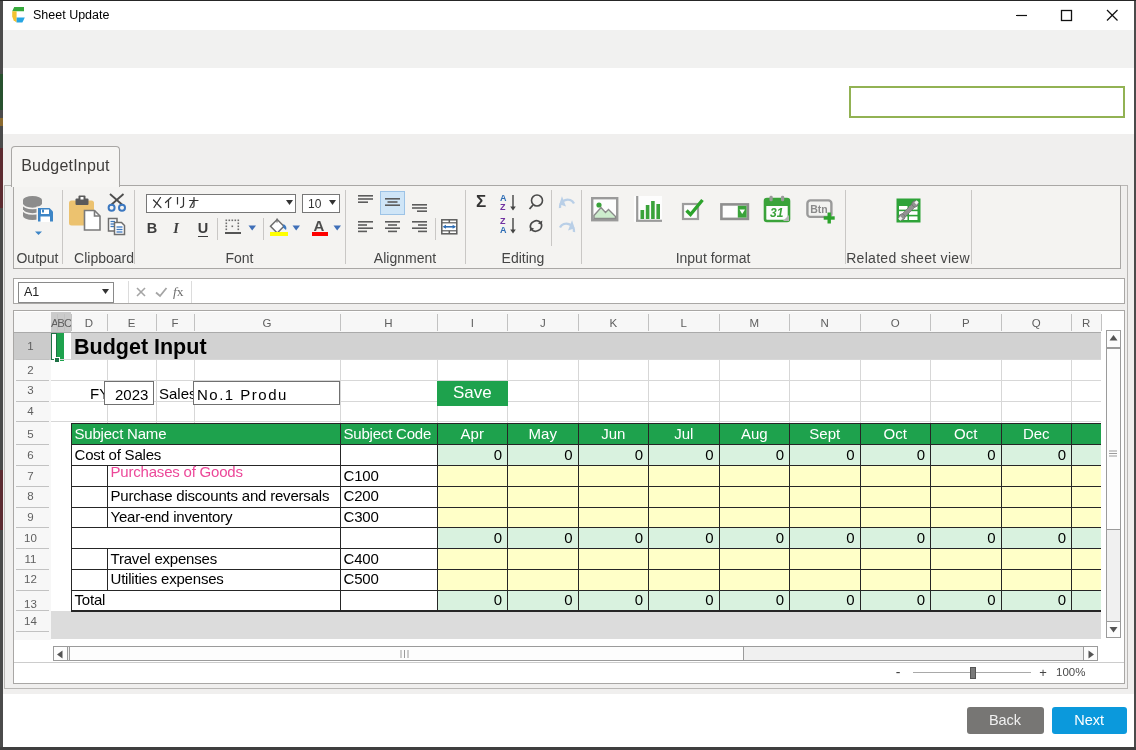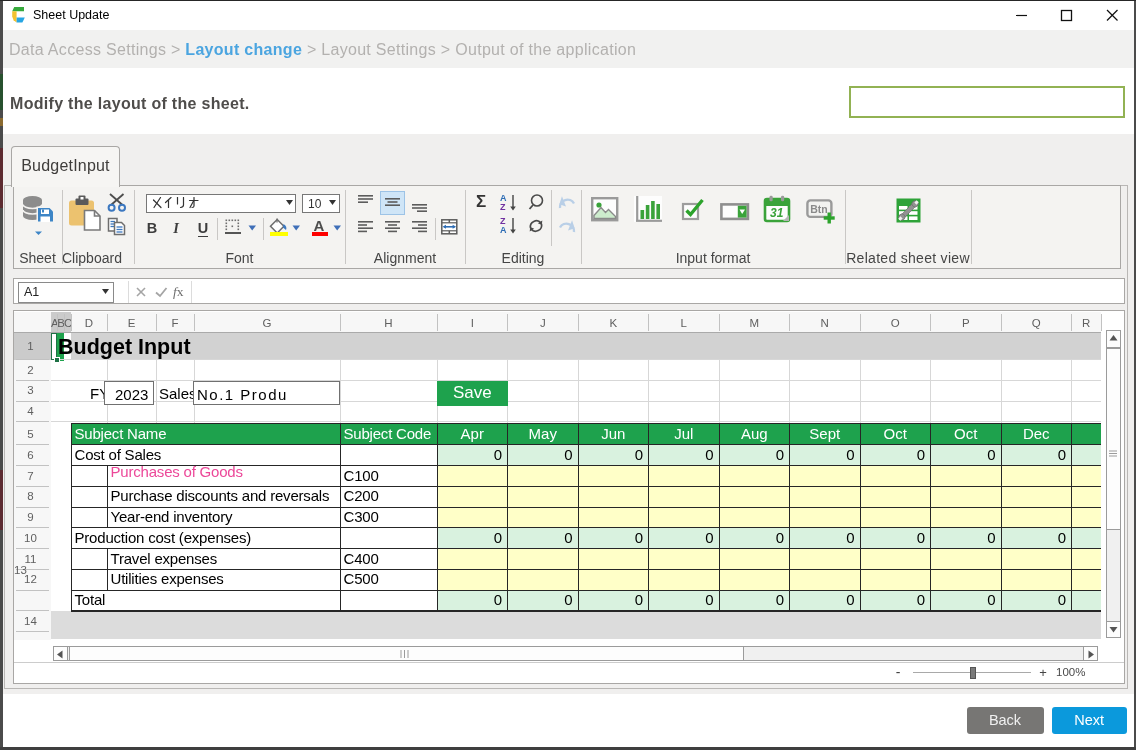--- a/index.html
+++ b/index.html
@@ -21,41 +21,39 @@
 <polygon points="6.6,11.4 14.8,11.4 12.4,16.6 6.6,16.6" fill="#26a5e3"></polygon>
 </svg>
 <div style="position:absolute;left:33px;top:7.5px;white-space:nowrap;font-size:12.5px;color:#000">Sheet Update</div>
 <svg style="position:absolute;left:1010px;top:8px" width="116" height="14" viewBox="0 0 116 14">
 <line x1="6" y1="7.5" x2="17" y2="7.5" stroke="#111" stroke-width="1.2"></line>
 <rect x="51.5" y="2.5" width="10" height="10" fill="none" stroke="#111" stroke-width="1.3"></rect>
 <line x1="97" y1="2" x2="107.5" y2="12.5" stroke="#111" stroke-width="1.2"></line>
 <line x1="107.5" y1="2" x2="97" y2="12.5" stroke="#111" stroke-width="1.2"></line>
 </svg>
 <div style="position:absolute;left:2.5px;top:30px;width:1131px;height:38px;background:#f1f1f0"></div>
-<div style="position:absolute;left:9px;top:41px;font-size:16px;letter-spacing:0.3px;color:#b3b1af;white-space:nowrap">Data Access Settings &gt; <span style="color:#4ba5e0;font-weight:bold">Layout change</span> &gt; Layout Settings &gt; Output of the application</div>
-<div style="position:absolute;left:10px;top:95px;white-space:nowrap;font-size:16px;letter-spacing:0.3px;font-weight:bold;color:#4f4d4b">Modify the layout of the sheet.</div>
 <div style="position:absolute;left:849px;top:86px;width:276px;height:32px;background:#fff;border:2px solid #92b253"></div>
 <div style="position:absolute;left:2.5px;top:134px;width:1131px;height:560px;background:#f0efee"></div>
 <div style="position:absolute;left:3.5px;top:185px;width:1124px;height:503.5px;border:1px solid #b9b7b5"></div>
 <div style="position:absolute;left:13px;top:185px;width:1108px;height:84px;background:#f4f3f1;border:1px solid #a9a7a5"></div>
 <div style="position:absolute;left:11px;top:146px;width:109px;height:41px;background:#f6f5f3;border:1px solid #a9a7a5;border-bottom:none;border-radius:4px 4px 0 0"></div>
 <div style="position:absolute;left:11px;top:147px;width:109px;height:38px;line-height:38px;text-align:center;white-space:nowrap;font-size:16px;letter-spacing:0.2px;color:#3f3d3b">BudgetInput</div>
 <div style="position:absolute;left:61.5px;top:190px;width:1px;height:74px;background:#c9c7c5"></div>
 <div style="position:absolute;left:133.5px;top:190px;width:1px;height:74px;background:#c9c7c5"></div>
 <div style="position:absolute;left:345px;top:190px;width:1px;height:74px;background:#c9c7c5"></div>
 <div style="position:absolute;left:465.3px;top:190px;width:1px;height:74px;background:#c9c7c5"></div>
 <div style="position:absolute;left:580.5px;top:190px;width:1px;height:74px;background:#c9c7c5"></div>
 <div style="position:absolute;left:845px;top:190px;width:1px;height:74px;background:#c9c7c5"></div>
 <div style="position:absolute;left:971px;top:190px;width:1px;height:74px;background:#c9c7c5"></div>
 <div style="position:absolute;left:550.5px;top:190px;width:1px;height:56px;background:#c9c7c5"></div>
 <div style="position:absolute;left:434.7px;top:218px;width:1px;height:22px;background:#c9c7c5"></div>
 <div style="position:absolute;left:217.2px;top:218px;width:1px;height:22px;background:#c9c7c5"></div>
 <div style="position:absolute;left:263.3px;top:218px;width:1px;height:22px;background:#c9c7c5"></div>
-<div style="position:absolute;left:13px;top:250px;width:49px;height:16px;line-height:16px;text-align:center;white-space:nowrap;font-size:14px;color:#454545">Sheet</div>
-<div style="position:absolute;left:62px;top:250px;width:72px;height:16px;line-height:16px;text-align:left;white-space:nowrap;font-size:14px;color:#454545">Clipboard</div>
+<div style="position:absolute;left:13px;top:250px;width:49px;height:16px;line-height:16px;text-align:center;white-space:nowrap;font-size:14px;color:#454545">Output</div>
+<div style="position:absolute;left:62px;top:250px;width:72px;height:16px;line-height:16px;text-align:right;white-space:nowrap;font-size:14px;color:#454545">Clipboard</div>
 <div style="position:absolute;left:134px;top:250px;width:211px;height:16px;line-height:16px;text-align:center;white-space:nowrap;font-size:14px;color:#454545">Font</div>
 <div style="position:absolute;left:345px;top:250px;width:120px;height:16px;line-height:16px;text-align:center;white-space:nowrap;font-size:14px;color:#454545">Alignment</div>
 <div style="position:absolute;left:465px;top:250px;width:116px;height:16px;line-height:16px;text-align:center;white-space:nowrap;font-size:14px;color:#454545">Editing</div>
 <div style="position:absolute;left:581px;top:250px;width:264px;height:16px;line-height:16px;text-align:center;white-space:nowrap;font-size:14px;color:#454545">Input format</div>
 <div style="position:absolute;left:845px;top:250px;width:126px;height:16px;line-height:16px;text-align:center;white-space:nowrap;font-size:14px;color:#454545;letter-spacing:0.3px">Related sheet view</div>
 <svg style="position:absolute;left:21px;top:193px" width="34" height="44" viewBox="0 0 34 44">
 <ellipse cx="11.5" cy="7" rx="9.5" ry="4" fill="#8c8c8c"></ellipse>
 <rect x="2" y="7" width="19" height="16" fill="#8c8c8c"></rect>
 <ellipse cx="11.5" cy="23" rx="9.5" ry="4" fill="#8c8c8c"></ellipse>
 <path d="M2 11.5 a9.5 4 0 0 0 19 0" stroke="#f4f3f1" stroke-width="1.6" fill="none"></path>
@@ -357,21 +355,21 @@
 <div style="position:absolute;left:14px;top:486.3199999999999px;width:33px;height:20.769999999999982px;line-height:20.769999999999982px;text-align:center;white-space:nowrap;font-size:11.5px;color:#606060">8</div>
 <div style="position:absolute;left:16px;top:506.58999999999986px;width:33px;height:1px;background:#c2c2c2"></div>
 <div style="position:absolute;left:14px;top:507.08999999999986px;width:33px;height:20.77000000000004px;line-height:20.77000000000004px;text-align:center;white-space:nowrap;font-size:11.5px;color:#606060">9</div>
 <div style="position:absolute;left:16px;top:527.3599999999999px;width:33px;height:1px;background:#c2c2c2"></div>
 <div style="position:absolute;left:14px;top:527.8599999999999px;width:33px;height:20.769999999999982px;line-height:20.769999999999982px;text-align:center;white-space:nowrap;font-size:11.5px;color:#606060">10</div>
 <div style="position:absolute;left:16px;top:548.1299999999999px;width:33px;height:1px;background:#c2c2c2"></div>
 <div style="position:absolute;left:14px;top:548.6299999999999px;width:33px;height:20.769999999999982px;line-height:20.769999999999982px;text-align:center;white-space:nowrap;font-size:11.5px;color:#606060">11</div>
 <div style="position:absolute;left:16px;top:568.8999999999999px;width:33px;height:1px;background:#c2c2c2"></div>
 <div style="position:absolute;left:14px;top:569.3999999999999px;width:33px;height:20.769999999999982px;line-height:20.769999999999982px;text-align:center;white-space:nowrap;font-size:11.5px;color:#606060">12</div>
 <div style="position:absolute;left:16px;top:589.6699999999998px;width:33px;height:1px;background:#c2c2c2"></div>
-<div style="position:absolute;left:14px;top:560px;width:33px;height:34px;line-height:20.769999999999982px;text-align:left;white-space:nowrap;font-size:11.5px;color:#606060">13</div>
+<div style="position:absolute;left:14px;top:594px;width:33px;height:34px;line-height:20.769999999999982px;text-align:center;white-space:nowrap;font-size:11.5px;color:#606060">13</div>
 <div style="position:absolute;left:16px;top:610.4399999999998px;width:33px;height:1px;background:#c2c2c2"></div>
 <div style="position:absolute;left:14px;top:610.9399999999998px;width:33px;height:20.269999999999982px;line-height:20.269999999999982px;text-align:center;white-space:nowrap;font-size:11.5px;color:#606060">14</div>
 <div style="position:absolute;left:16px;top:630.7099999999998px;width:33px;height:1px;background:#c2c2c2"></div>
 <div style="position:absolute;left:50.5px;top:333px;width:1px;height:306.5px;background:#aaa"></div>
 <div style="position:absolute;left:51px;top:333px;width:1050px;height:306.5px;background:#fff"></div>
 <div style="position:absolute;left:71px;top:333px;width:1030px;height:26.5px;background:#d2d2d2"></div>
 <div style="position:absolute;left:57.3px;top:333px;width:6.700000000000003px;height:27.5px;background:#1ea24d"></div>
 <div style="position:absolute;left:51px;top:610.9399999999998px;width:1050px;height:28.560000000000173px;background:#dcdcdc"></div>
 <div style="position:absolute;left:51px;top:359.0px;width:1050px;height:1px;background:#d7d7d7"></div>
 <div style="position:absolute;left:51px;top:379.77px;width:1050px;height:1px;background:#d7d7d7"></div>
@@ -386,21 +384,21 @@
 <div style="position:absolute;left:577.5px;top:359.5px;width:1px;height:251.43999999999983px;background:#d7d7d7"></div>
 <div style="position:absolute;left:648.0px;top:359.5px;width:1px;height:251.43999999999983px;background:#d7d7d7"></div>
 <div style="position:absolute;left:718.5px;top:359.5px;width:1px;height:251.43999999999983px;background:#d7d7d7"></div>
 <div style="position:absolute;left:789.0px;top:359.5px;width:1px;height:251.43999999999983px;background:#d7d7d7"></div>
 <div style="position:absolute;left:859.5px;top:359.5px;width:1px;height:251.43999999999983px;background:#d7d7d7"></div>
 <div style="position:absolute;left:930.0px;top:359.5px;width:1px;height:251.43999999999983px;background:#d7d7d7"></div>
 <div style="position:absolute;left:1000.5px;top:359.5px;width:1px;height:251.43999999999983px;background:#d7d7d7"></div>
 <div style="position:absolute;left:1071.0px;top:359.5px;width:1px;height:251.43999999999983px;background:#d7d7d7"></div>
 <div style="position:absolute;left:51px;top:333px;width:6.299999999999997px;height:26.5px;background:#fff;border:1.5px solid #1e7145"></div>
 <div style="position:absolute;left:54.3px;top:357.0px;width:5.5px;height:5.5px;background:#1e7145;border:1px solid #fff"></div>
-<div style="position:absolute;left:58px;top:335px;white-space:nowrap;font-size:21.5px;font-weight:bold;color:#000">Budget Input</div>
+<div style="position:absolute;left:74px;top:335px;white-space:nowrap;font-size:21.5px;font-weight:bold;color:#000">Budget Input</div>
 <div style="position:absolute;left:90px;top:385px;white-space:nowrap;font-size:15px;color:#000">FY</div>
 <div style="position:absolute;left:104px;top:381px;width:49.5px;height:24px;background:#fff;border:1px solid #707070"></div>
 <div style="position:absolute;left:115px;top:385.5px;white-space:nowrap;font-size:15px;color:#000">2023</div>
 <div style="position:absolute;left:159px;top:385px;white-space:nowrap;font-size:15px;color:#000">Sales</div>
 <div style="position:absolute;left:193px;top:381px;width:147px;height:24px;background:#fff;border:1px solid #707070"></div>
 <div style="position:absolute;left:197px;top:385.5px;white-space:nowrap;font-size:15px;letter-spacing:1.5px;color:#000">No.1 Produ</div>
 <div style="position:absolute;left:437px;top:381px;width:70.5px;height:24.5px;background:#1ea24d"></div>
 <div style="position:absolute;left:437px;top:381px;width:70.5px;height:24.5px;line-height:24.5px;text-align:center;white-space:nowrap;font-size:17px;color:#fff">Save</div>
 <div style="position:absolute;left:71px;top:424.00999999999993px;width:1030px;height:20.769999999999982px;background:#1ea24d"></div>
 <div style="position:absolute;left:437px;top:444.7799999999999px;width:70.5px;height:20.769999999999982px;background:#d9f2df"></div>
@@ -516,21 +514,20 @@
 <div style="position:absolute;left:648.5px;top:424.00999999999993px;width:70.5px;height:20.769999999999982px;line-height:20.769999999999982px;text-align:center;white-space:nowrap;font-size:15px;color:#fff">Jul</div>
 <div style="position:absolute;left:719px;top:424.00999999999993px;width:70.5px;height:20.769999999999982px;line-height:20.769999999999982px;text-align:center;white-space:nowrap;font-size:15px;color:#fff">Aug</div>
 <div style="position:absolute;left:789.5px;top:424.00999999999993px;width:70.5px;height:20.769999999999982px;line-height:20.769999999999982px;text-align:center;white-space:nowrap;font-size:15px;color:#fff">Sept</div>
 <div style="position:absolute;left:860px;top:424.00999999999993px;width:70.5px;height:20.769999999999982px;line-height:20.769999999999982px;text-align:center;white-space:nowrap;font-size:15px;color:#fff">Oct</div>
 <div style="position:absolute;left:930.5px;top:424.00999999999993px;width:70.5px;height:20.769999999999982px;line-height:20.769999999999982px;text-align:center;white-space:nowrap;font-size:15px;color:#fff">Oct</div>
 <div style="position:absolute;left:1001px;top:424.00999999999993px;width:70.5px;height:20.769999999999982px;line-height:20.769999999999982px;text-align:center;white-space:nowrap;font-size:15px;color:#fff">Dec</div>
 <div style="position:absolute;left:74.5px;top:444.7799999999999px;height:20.769999999999982px;line-height:20.769999999999982px;white-space:nowrap;font-size:15px;letter-spacing:-0.2px;color:#000">Cost of Sales</div>
 <div style="position:absolute;left:110.5px;top:462px;height:20.769999999999982px;line-height:20.769999999999982px;white-space:nowrap;font-size:15px;letter-spacing:-0.2px;color:#ec4899">Purchases of Goods</div>
 <div style="position:absolute;left:110.5px;top:486.3199999999999px;height:20.769999999999982px;line-height:20.769999999999982px;white-space:nowrap;font-size:15px;letter-spacing:-0.2px;color:#000">Purchase discounts and reversals</div>
 <div style="position:absolute;left:110.5px;top:507.08999999999986px;height:20.77000000000004px;line-height:20.77000000000004px;white-space:nowrap;font-size:15px;letter-spacing:-0.2px;color:#000">Year-end inventory</div>
-<div style="position:absolute;left:74.5px;top:527.8599999999999px;height:20.769999999999982px;line-height:20.769999999999982px;white-space:nowrap;font-size:15px;letter-spacing:-0.2px;color:#000">Production cost (expenses)</div>
 <div style="position:absolute;left:110.5px;top:548.6299999999999px;height:20.769999999999982px;line-height:20.769999999999982px;white-space:nowrap;font-size:15px;letter-spacing:-0.2px;color:#000">Travel expenses</div>
 <div style="position:absolute;left:110.5px;top:569.3999999999999px;height:20.769999999999982px;line-height:20.769999999999982px;white-space:nowrap;font-size:15px;letter-spacing:-0.2px;color:#000">Utilities expenses</div>
 <div style="position:absolute;left:74.5px;top:590.1699999999998px;height:20.769999999999982px;line-height:20.769999999999982px;white-space:nowrap;font-size:15px;letter-spacing:-0.2px;color:#000">Total</div>
 <div style="position:absolute;left:343.5px;top:465.5499999999999px;height:20.769999999999982px;line-height:20.769999999999982px;white-space:nowrap;font-size:15px;letter-spacing:-0.2px;color:#000">C100</div>
 <div style="position:absolute;left:343.5px;top:486.3199999999999px;height:20.769999999999982px;line-height:20.769999999999982px;white-space:nowrap;font-size:15px;letter-spacing:-0.2px;color:#000">C200</div>
 <div style="position:absolute;left:343.5px;top:507.08999999999986px;height:20.77000000000004px;line-height:20.77000000000004px;white-space:nowrap;font-size:15px;letter-spacing:-0.2px;color:#000">C300</div>
 <div style="position:absolute;left:343.5px;top:548.6299999999999px;height:20.769999999999982px;line-height:20.769999999999982px;white-space:nowrap;font-size:15px;letter-spacing:-0.2px;color:#000">C400</div>
 <div style="position:absolute;left:343.5px;top:569.3999999999999px;height:20.769999999999982px;line-height:20.769999999999982px;white-space:nowrap;font-size:15px;letter-spacing:-0.2px;color:#000">C500</div>
 <div style="position:absolute;left:437px;top:444.7799999999999px;width:65.0px;height:20.769999999999982px;line-height:20.769999999999982px;text-align:right;font-size:15px;letter-spacing:-0.2px;color:#000">0</div>
 <div style="position:absolute;left:507.5px;top:444.7799999999999px;width:65.0px;height:20.769999999999982px;line-height:20.769999999999982px;text-align:right;font-size:15px;letter-spacing:-0.2px;color:#000">0</div>

